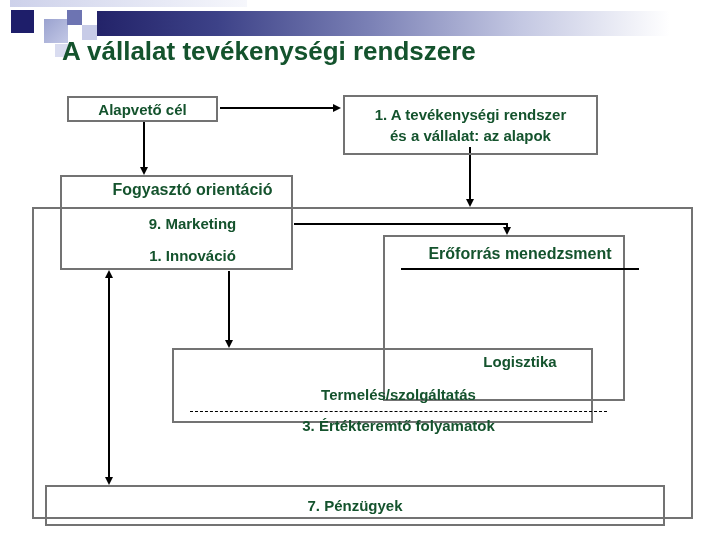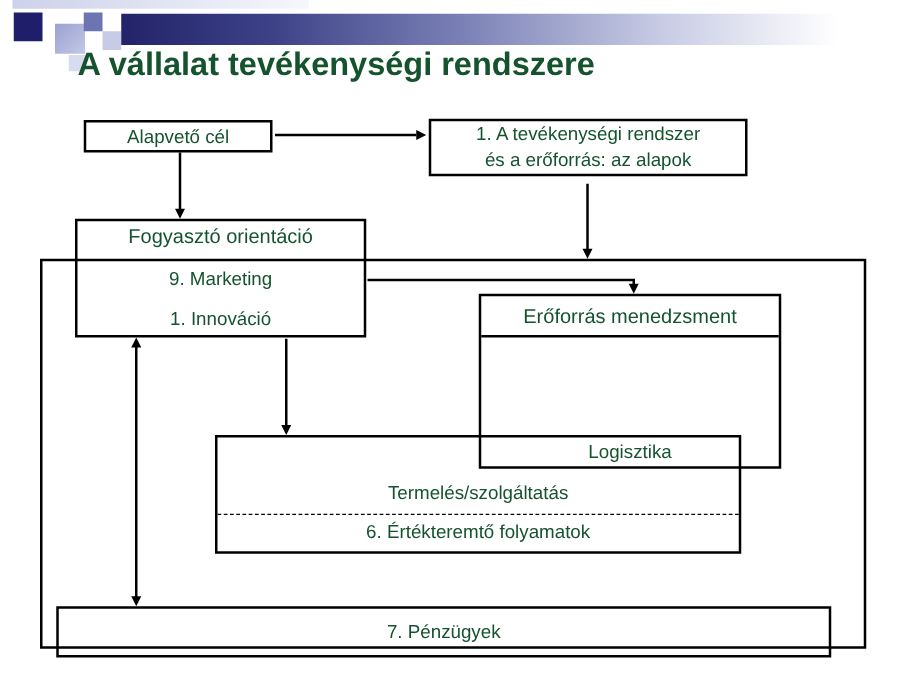--- a/index.html
+++ b/index.html
@@ -32,40 +32,40 @@
 
   .title {
     position: absolute; left: 62px; top: 36px; width: 620px;
     font-size: 26px; font-weight: bold; letter-spacing: 0px;
     white-space: nowrap;
   }
 
   
   .box {
     position: absolute;
-    border: 2px solid #000000;
+    border: 2px solid #737373;
     background: transparent;
     box-sizing: border-box;
-    font-weight: normal;
+    font-weight: bold;
     font-size: 15px;
     text-align: center;
   }
   .outer-box  { left: 32px;  top: 207px; width: 661px; height: 312px; }
   .b-alapveto { left: 67px;  top: 96px;  width: 151px; height: 26px;
                 display: flex; align-items: center; justify-content: center; }
-  .b-box1     { left: 343px; top: 95px;  width: 255px; height: 46px;
+  .b-box1     { left: 343px; top: 95px;  width: 255px; height: 60px;
                 display: flex; flex-direction: column; align-items: center; justify-content: center;
                 line-height: 21px; }
   .b-fogyaszto{ left: 60px;  top: 175px; width: 233px; height: 95px; }
-  .b-eroforras{ left: 383px; top: 235px; width: 242px; height: 140px; }
-  .b-folyamat { left: 172px; top: 348px; width: 421px; height: 95px; }
+  .b-eroforras{ left: 383px; top: 235px; width: 242px; height: 166px; }
+  .b-folyamat { left: 172px; top: 348px; width: 421px; height: 75px; }
   .b-penzugy  { left: 45px;  top: 485px; width: 620px; height: 41px;
                 display: flex; align-items: center; justify-content: center; }
 
-  .row { position: absolute; left: 0; width: 100%; text-align: center; }
+  .row { position: absolute; left: 16px; width: 100%; text-align: center; }
   .fog-header  { top: 4px;   font-size: 16px; }
   .fog-mark    { top: 38px; }
   .fog-inno    { top: 70px; }
 
   .ero-header  { top: 0; height: 33px; line-height: 33px; font-size: 16px;
                  border-bottom: 2px solid #000000; box-sizing: border-box; }
   .ero-emberi  { top: 40px; }
   .ero-info    { top: 68px; }
   .ero-logi    { top: 116px; }
 
@@ -118,37 +118,37 @@
   </svg>
 
   <div class="box outer-box"></div>
 
   <div class="box b-alapveto">
     <span>Alapvető cél</span>
   </div>
 
   <div class="box b-box1">
     <span>1. A tevékenységi rendszer</span>
-    <span>és a erőforrás: az alapok</span>
+    <span>és a vállalat: az alapok</span>
   </div>
 
   <div class="box b-fogyaszto">
     <div class="row fog-header">Fogyasztó orientáció</div>
     <div class="row fog-mark">9. Marketing</div>
     <div class="row fog-inno">1. Innováció</div>
   </div>
 
   <div class="box b-eroforras">
     <div class="row ero-header">Erőforrás menedzsment</div>
     <div class="row ero-logi">Logisztika</div>
   </div>
 
   <div class="box b-folyamat">
     <div class="row fol-termeles">Termelés/szolgáltatás</div>
     <div class="row fol-dash"></div>
-    <div class="row fol-ertek">6. Értékteremtő folyamatok</div>
+    <div class="row fol-ertek">3. Értékteremtő folyamatok</div>
   </div>
 
   <div class="box b-penzugy">
     <span>7. Pénzügyek</span>
   </div>
 
 </div>
 
 </body></html>

